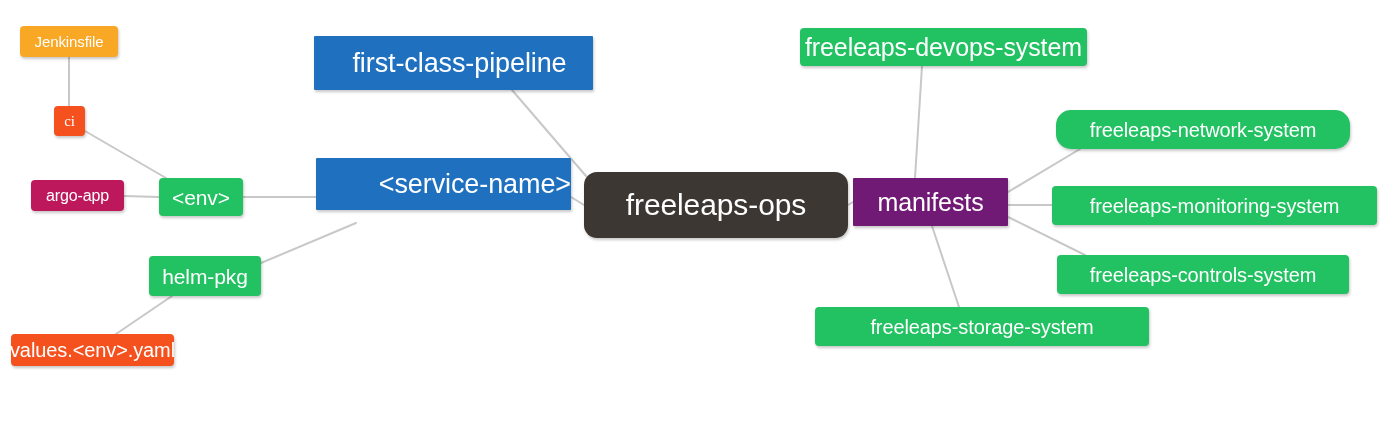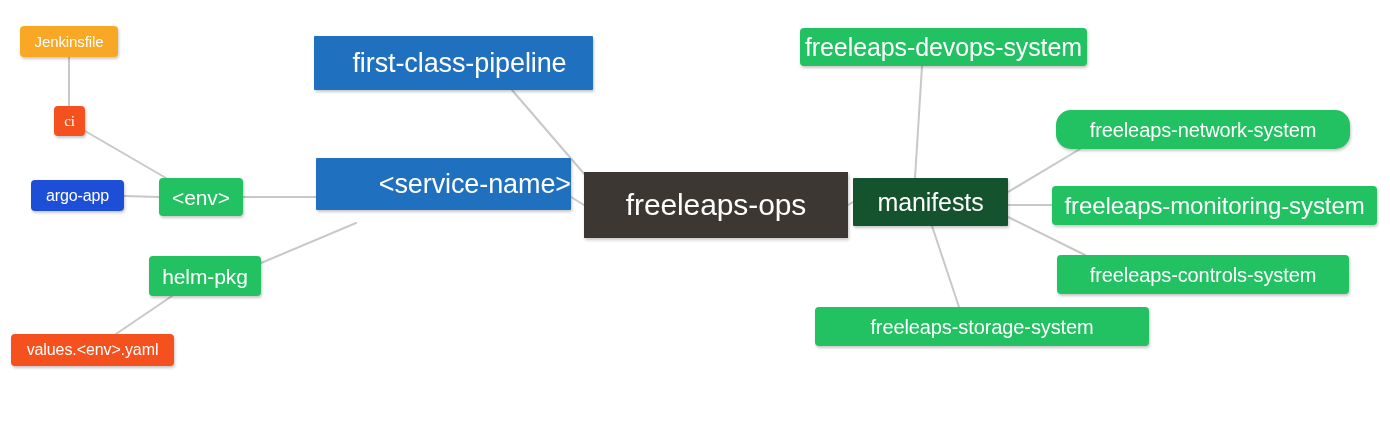--- a/index.html
+++ b/index.html
@@ -37,21 +37,21 @@
     white-space: nowrap;
     line-height: 1;
     letter-spacing: -0.1px;
     box-shadow: 1px 2px 3px rgba(0,0,0,0.22);
     user-select: none;
     cursor: pointer;
   }
   
   .n-root {
     background: #3c3733;
-    border-radius: 0;
+    border-radius: 13px;
   }
   .n-blue {
     background: #2070c0;
     border-radius: 1px;
   }
   .n-green {
     background: #22c162;
     border-radius: 4px;
   }
   .n-red {
@@ -87,48 +87,48 @@
   <div id="node-layer">
       <div class="node n-root" style="left: 584px; top: 172px; width: 264px; height: 66px; font-size: 30px; background: rgb(60, 55, 51);">
         <span>freeleaps-ops</span>
       </div>
       <div class="node n-blue" style="left: 316px; top: 158px; width: 255px; height: 52px; font-size: 27px; background: rgb(32, 112, 192); justify-content: flex-end;">
         <span>&lt;service-name&gt;</span>
       </div>
       <div class="node n-blue" style="left: 314px; top: 36px; width: 279px; height: 54px; font-size: 27px; background: rgb(32, 112, 192); padding-left: 12px;">
         <span>first-class-pipeline</span>
       </div>
-      <div class="node n-blue" style="left: 853px; top: 178px; width: 155px; height: 48px; font-size: 25px; background: #14532d;">
+      <div class="node n-blue" style="left: 853px; top: 178px; width: 155px; height: 48px; font-size: 25px; background: #701a75;">
         <span>manifests</span>
       </div>
       <div class="node n-green" style="left: 159px; top: 178px; width: 84px; height: 38px; font-size: 21px; background: rgb(34, 193, 98);">
         <span>&lt;env&gt;</span>
       </div>
       <div class="node n-green" style="left: 149px; top: 256px; width: 112px; height: 40px; font-size: 21px; background: rgb(34, 193, 98);">
         <span>helm-pkg</span>
       </div>
       <div class="node n-orange" style="left: 20px; top: 26px; width: 98px; height: 31px; font-size: 15px; background: rgb(249, 168, 37);">
         <span>Jenkinsfile</span>
       </div>
       <div class="node n-red" style="left: 54px; top: 106px; width: 31px; height: 30px; font-size: 15px; background: rgb(244, 81, 30); font-family: Liberation Serif, serif;">
         <span>ci</span>
       </div>
-      <div class="node n-red" style="left: 31px; top: 180px; width: 93px; height: 31px; font-size: 16px; background: #1d4ed8;">
+      <div class="node n-red" style="left: 31px; top: 180px; width: 93px; height: 31px; font-size: 16px; background: #be185d;">
         <span>argo-app</span>
       </div>
-      <div class="node n-red" style="left: 11px; top: 334px; width: 163px; height: 32px; font-size: 16px; background: rgb(244, 81, 30);">
+      <div class="node n-red" style="left: 11px; top: 334px; width: 163px; height: 32px; font-size: 20px; background: rgb(244, 81, 30);">
         <span>values.&lt;env&gt;.yaml</span>
       </div>
       <div class="node n-green" style="left: 800px; top: 28px; width: 287px; height: 38px; font-size: 25px; background: rgb(34, 193, 98);">
         <span>freeleaps-devops-system</span>
       </div>
       <div class="node n-green" style="left: 1056px; top: 110px; width: 294px; height: 39px; font-size: 20px; background: rgb(34, 193, 98); border-radius: 15px;">
         <span>freeleaps-network-system</span>
       </div>
-      <div class="node n-green" style="left: 1052px; top: 186px; width: 325px; height: 39px; font-size: 24px; background: rgb(34, 193, 98);">
+      <div class="node n-green" style="left: 1052px; top: 186px; width: 325px; height: 39px; font-size: 20px; background: rgb(34, 193, 98);">
         <span>freeleaps-monitoring-system</span>
       </div>
       <div class="node n-green" style="left: 1057px; top: 255px; width: 292px; height: 39px; font-size: 20px; background: rgb(34, 193, 98);">
         <span>freeleaps-controls-system</span>
       </div>
       <div class="node n-green" style="left: 815px; top: 307px; width: 334px; height: 39px; font-size: 20px; background: rgb(34, 193, 98);">
         <span>freeleaps-storage-system</span>
       </div>
     </div>
 </div>

